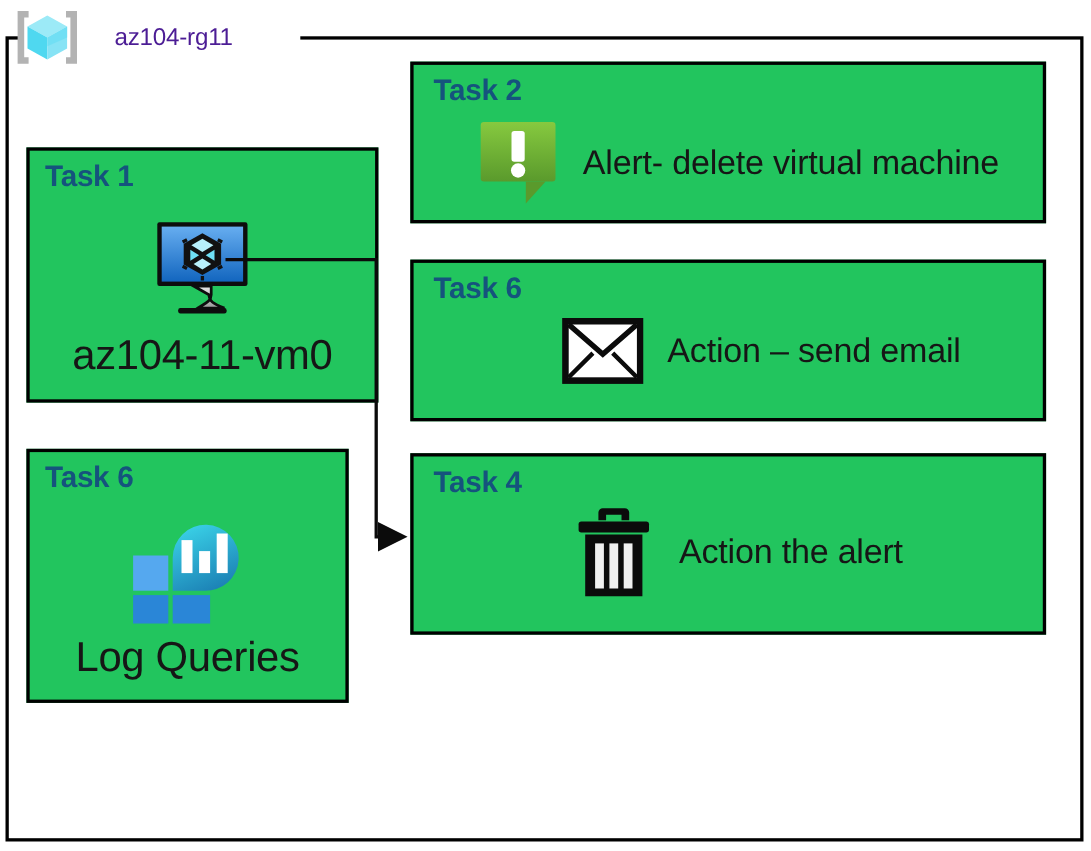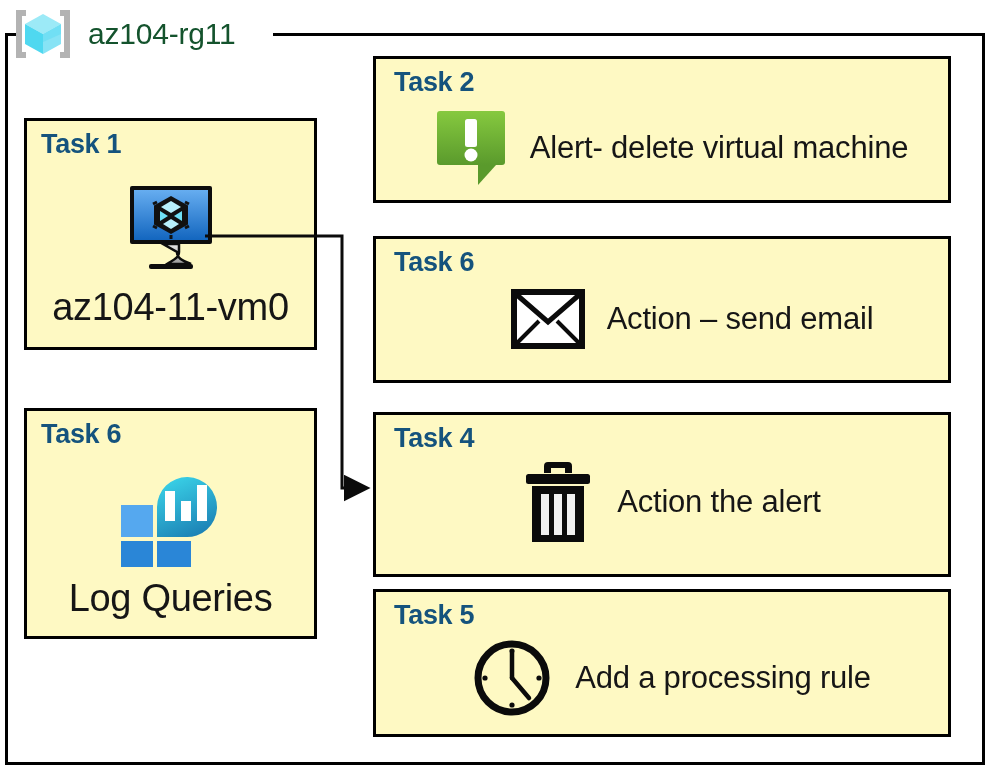--- a/index.html
+++ b/index.html
@@ -50,32 +50,32 @@
     display: flex;
     align-items: center;
   }
   #rg-icon {
     position: relative;
     width: 66px;
     height: 52px;
     flex: none;
   }
   #rg-title {
-    font-size: 30px;
-    color: #14532d;
-    margin-left: 12px;
+    font-size: 22px;
+    color: #4c1d95;
+    margin-left: 28px;
     white-space: nowrap;
     letter-spacing: -0.2px;
   }
 
   
   .card {
     position: absolute;
     box-sizing: border-box;
-    background: #fef9c3;
+    background: #22c55e;
     border: 3px solid #000000;
   }
   .card-label {
     position: absolute;
     font-weight: bold;
     font-size: 27px;
     color: #15537d;
     letter-spacing: -0.3px;
     white-space: nowrap;
   }
@@ -153,21 +153,21 @@
         <path d="M15 16 L33 26 L33 46 L15 36 Z" fill="#4fd8f0"></path>
 
         <path d="M51 16 L51 36 L33 46 L33 26 Z" fill="#87e3f5"></path>
 
         <path d="M33 26 L51 16 L51 26 L33 34 Z" fill="#5fdcf2" opacity="0.55"></path>
       </svg>
     </div>
     <div id="rg-title">az104-rg11</div>
   </div>
 
-  <div class="card card-left" style="left:24px; top:118px; width:293px; height:232px;">
+  <div class="card card-left" style="left:24px; top:134px; width:320px; height:232px;">
     <div class="card-label">Task 1</div>
     <div class="icon-wrap" style="top:60px;">
       <span>
         <svg width="96" height="92" viewBox="0 0 96 92">
           <defs>
             <linearGradient id="vmScreen" x1="0" y1="0" x2="0" y2="1">
               <stop offset="0%" stop-color="#66adf0"></stop>
               <stop offset="100%" stop-color="#1366bf"></stop>
             </linearGradient>
             <linearGradient id="vmStand" x1="0" y1="0" x2="0" y2="1">
@@ -273,39 +273,20 @@
 
           <rect x="20" y="37" width="8" height="41" fill="#f0f0f0"></rect>
           <rect x="33" y="37" width="8" height="41" fill="#f0f0f0"></rect>
           <rect x="46" y="37" width="8" height="41" fill="#f0f0f0"></rect>
         </svg>
       </span>
       <span class="text">Action the alert</span>
     </div>
   </div>
 
-  <div class="card card-right" style="left:373px; top:589px; width:578px; height:148px;">
-    <div class="card-label">Task 5</div>
-    <div class="row" style="top:44px;">
-      <span class="icon-slot">
-        <svg width="82" height="84" viewBox="0 0 82 84">
-          <circle cx="41" cy="42" r="34" fill="none" stroke="#0b0b0b" stroke-width="7"></circle>
-
-          <circle cx="41" cy="15" r="2.6" fill="#0b0b0b"></circle>
-          <circle cx="41" cy="69" r="2.6" fill="#0b0b0b"></circle>
-          <circle cx="14" cy="42" r="2.6" fill="#0b0b0b"></circle>
-          <circle cx="68" cy="42" r="2.6" fill="#0b0b0b"></circle>
-
-          <path d="M41 42 L41 17" stroke="#0b0b0b" stroke-width="4.5" stroke-linecap="round"></path>
-          <path d="M41 42 L58 62" stroke="#0b0b0b" stroke-width="4.5" stroke-linecap="round"></path>
-        </svg>
-      </span>
-      <span class="text">Add a processing rule</span>
-    </div>
-  </div>
 
   <svg id="connector">
     <defs>
       <marker id="arrowHead" markerWidth="9" markerHeight="9" refX="7.5" refY="4.5" orient="auto" markerUnits="strokeWidth">
         <path d="M0 0 L9 4.5 L0 9 Z" fill="#0b0b0b"></path>
       </marker>
     </defs>
     <path d="M205 236 L342 236 L342 488 L366 488" fill="none" stroke="#0b0b0b" stroke-width="3" marker-end="url(#arrowHead)"></path>
   </svg>
 

